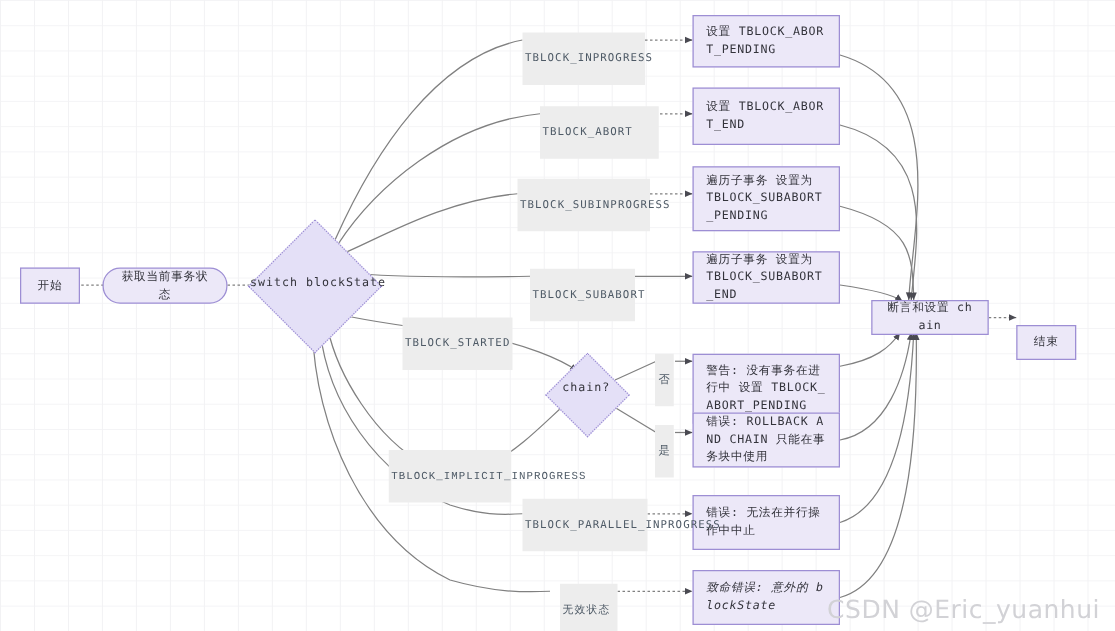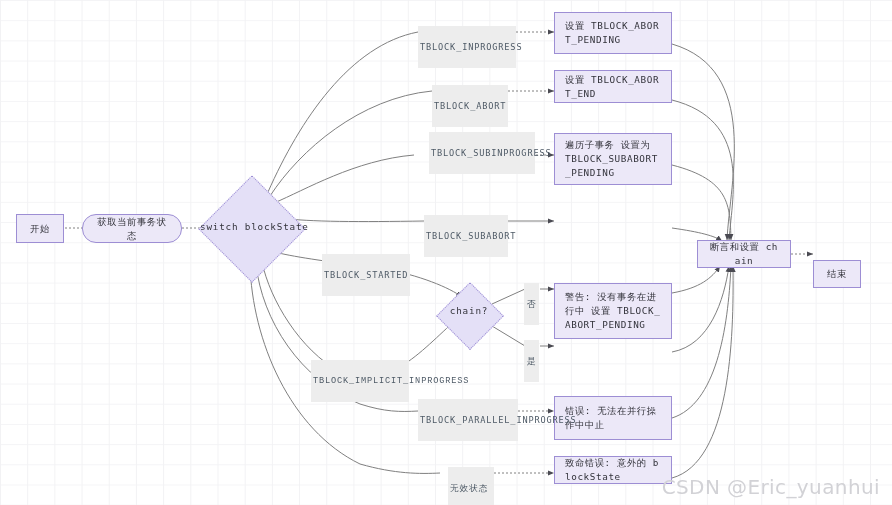--- a/index.html
+++ b/index.html
@@ -152,55 +152,61 @@
   <div class="diamond" style="left:214px; top:191px; width:74px; height:74px;"></div>
   <div class="diamond-label" style="left:200px; top:221px; width:102px;">switch blockState</div>
 
   <div class="diamond" style="left:446px; top:292px; width:46px; height:46px;"></div>
   <div class="diamond-label" style="left:439px; top:305px; width:60px;">chain?</div>
 
   <div class="node" style="left:554px; top:12px; width:118px; height:42px;">
     <span>设置 TBLOCK_ABORT_PENDING</span>
   </div>
 
-  <div class="node" style="left:554px; top:70px; width:118px; height:33px;">
+  <div class="node" style="left:554px; top:70px; width:118px; height:46px;">
     <span>设置  TBLOCK_ABORT_END</span>
   </div>
 
   <div class="node" style="left:554px; top:133px; width:118px; height:52px;">
     <span>遍历子事务 设置为 TBLOCK_SUBABORT_PENDING</span>
   </div>
 
+  <div class="node" style="left:554px; top:201px; width:118px; height:42px;">
+    <span>遍历子事务 设置为 TBLOCK_SUBABORT_END</span>
+  </div>
 
   <div class="node" style="left:554px; top:265px; width:118px; height:56px;margin-top:18px;">
     <span>警告: 没有事务在进行中 设置 TBLOCK_ABORT_PENDING</span>
   </div>
 
+  <div class="node" style="left:554px; top:330px; width:118px; height:44px;">
+    <span>错误: ROLLBACK AND CHAIN 只能在事务块中使用</span>
+  </div>
 
   <div class="node" style="left:554px; top:396px; width:118px; height:44px;">
     <span>错误: 无法在并行操作中中止</span>
   </div>
 
-  <div class="node" style="left:554px; top:456px; width:118px; height:28px;">
+  <div class="node" style="left:554px; top:456px; width:118px; height:44px;font-style:italic;">
     <span>致命错误: 意外的 blockState</span>
   </div>
 
   <div class="node center" style="left:697px; top:240px; width:94px; height:28px;">
     <span>断言和设置 chain</span>
   </div>
 
   <div class="node center" style="left:813px; top:240px; width:48px; height:28px;margin-top:20px;">
     <span>结束</span>
   </div>
 
   <div class="edge-label" style="left:418px; top:26px; width:98px;">TBLOCK_INPROGRESS</div>
 
-  <div class="edge-label" style="left:432px; top:85px; width:76px;">TBLOCK_ABORT</div>
-
-  <div class="edge-label" style="left:414px; top:132px; width:106px;margin-left:15px;">TBLOCK_SUBINPROGRESS</div>
+  <div class="edge-label" style="left:432px; top:85px; width:95px;">TBLOCK_ABORT</div>
+
+  <div class="edge-label" style="left:414px; top:143px; width:106px;">TBLOCK_SUBINPROGRESS</div>
 
   <div class="edge-label" style="left:424px; top:215px; width:84px;">TBLOCK_SUBABORT</div>
 
   <div class="edge-label" style="left:322px; top:254px; width:88px;">TBLOCK_STARTED</div>
 
   <div class="edge-label" style="left:311px; top:360px; width:98px;font-family:Liberation Mono, monospace;">TBLOCK_IMPLICIT_INPROGRESS</div>
 
   <div class="edge-label" style="left:418px; top:399px; width:100px;">TBLOCK_PARALLEL_INPROGRESS</div>
 
   <div class="edge-label" style="left:448px; top:467px; width:46px; letter-spacing:1px;">无效状态</div>

